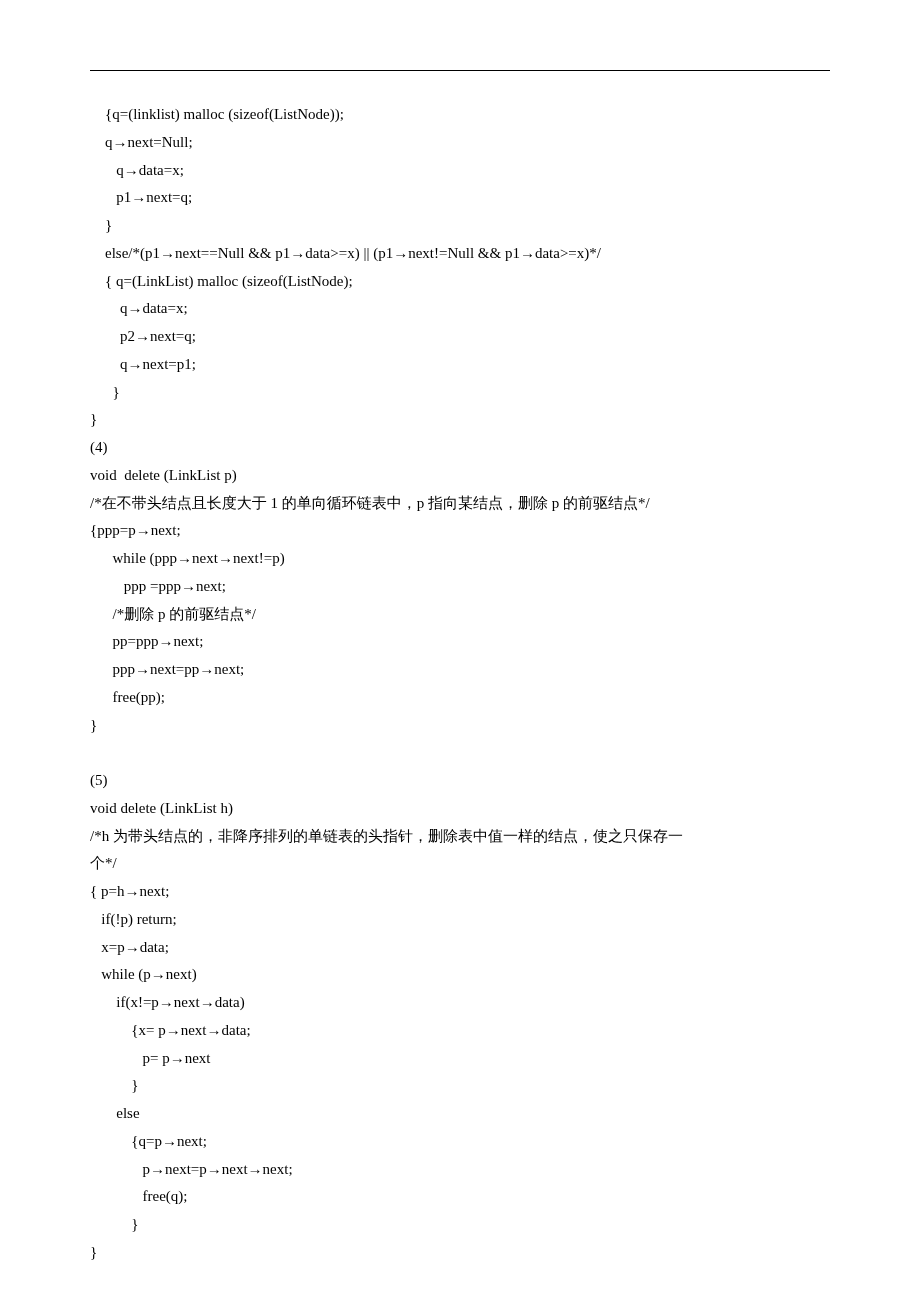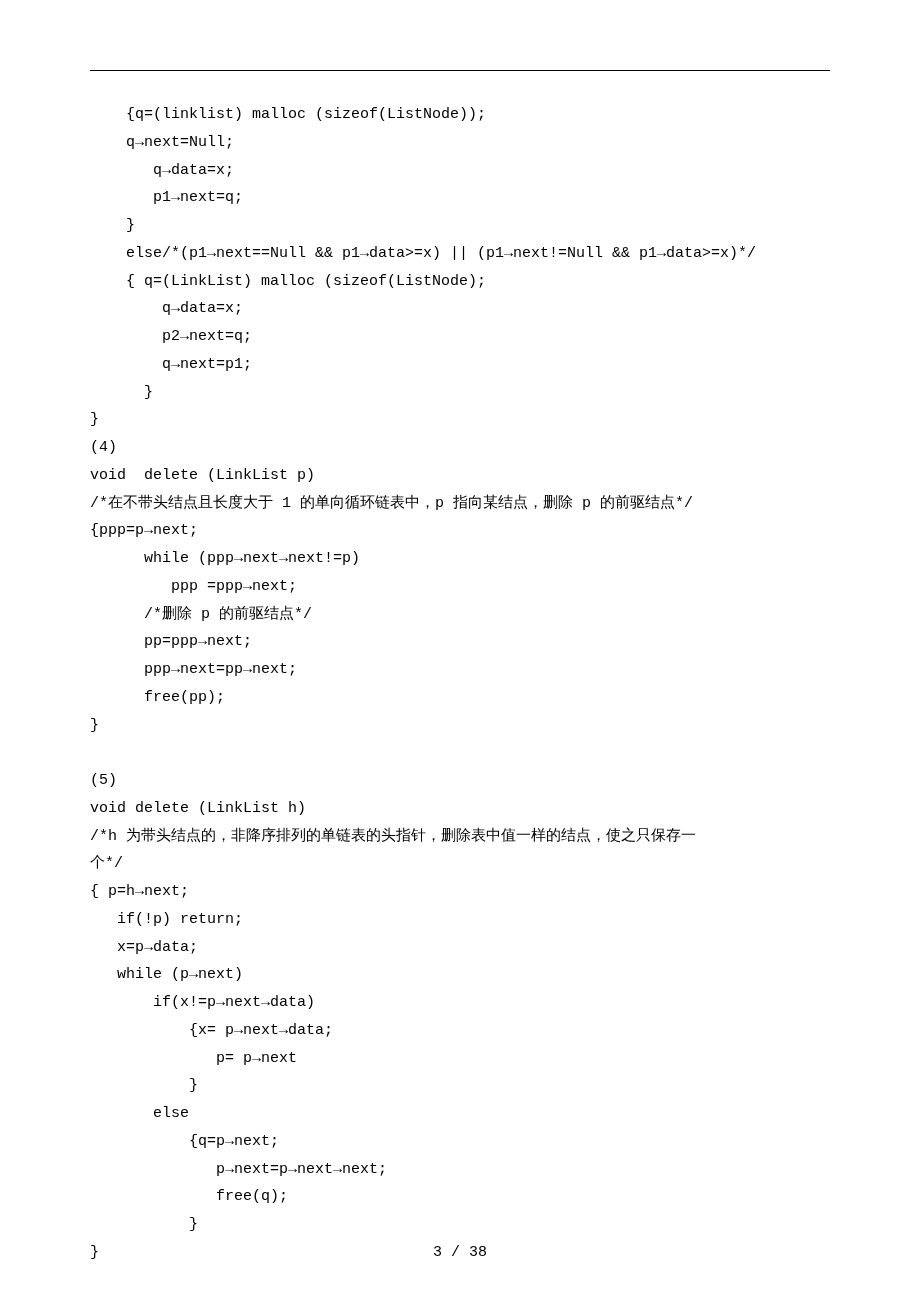--- a/index.html
+++ b/index.html
@@ -17,21 +17,21 @@
     box-sizing: border-box;
     padding: 70px 90px 40px 90px;
     position: relative;
   }
   .rule {
     border-top: 1.5px solid #000;
     margin-bottom: 30px;
   }
   .code {
     white-space: pre;
-    font-family: Liberation Mono, monospace;
+    font-family: Liberation Serif, serif;
     letter-spacing: 0;
   }
   .footer {
     position: absolute;
     bottom: 40px;
     left: 0;
     right: 0;
     text-align: center;
     font-size: 15px;
   }
@@ -76,14 +76,13 @@
        if(x!=p→next→data)
            {x= p→next→data;
               p= p→next
            }
        else
            {q=p→next;
               p→next=p→next→next;
               free(q);
            }
 }</div>
-  <div class="footer">3 / 38</div>
 </div>
 
 </body></html>

